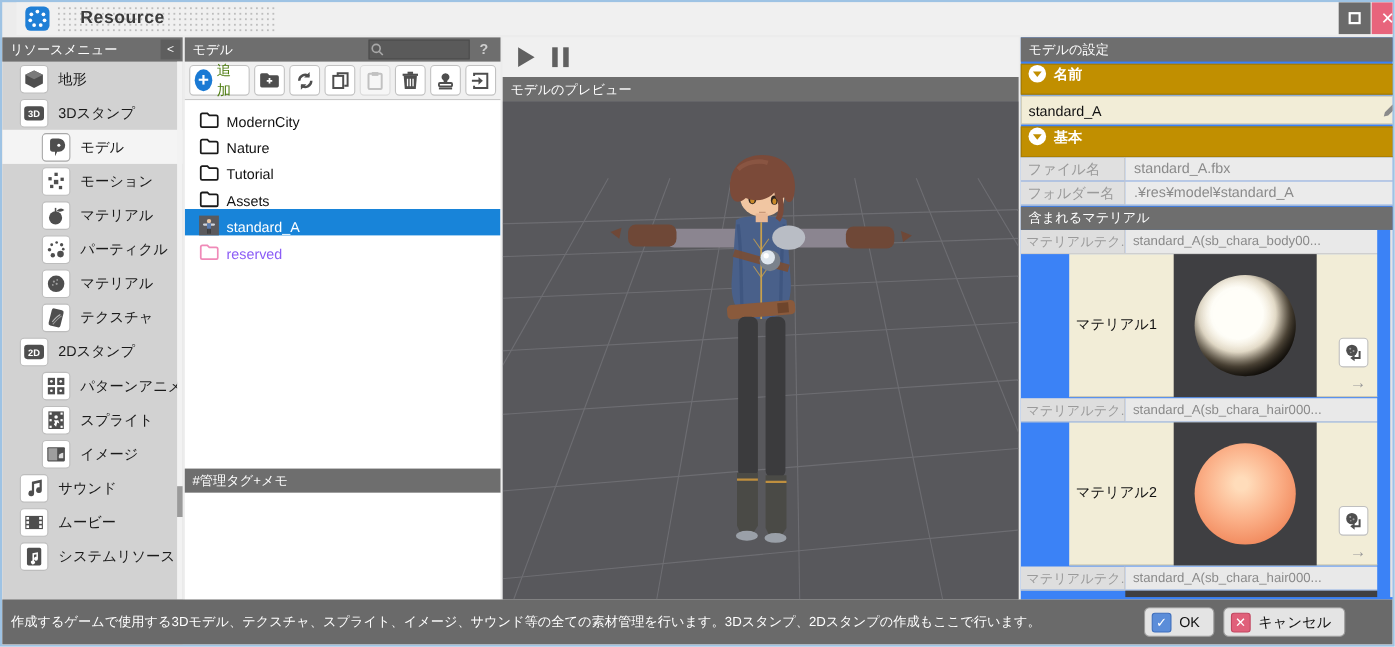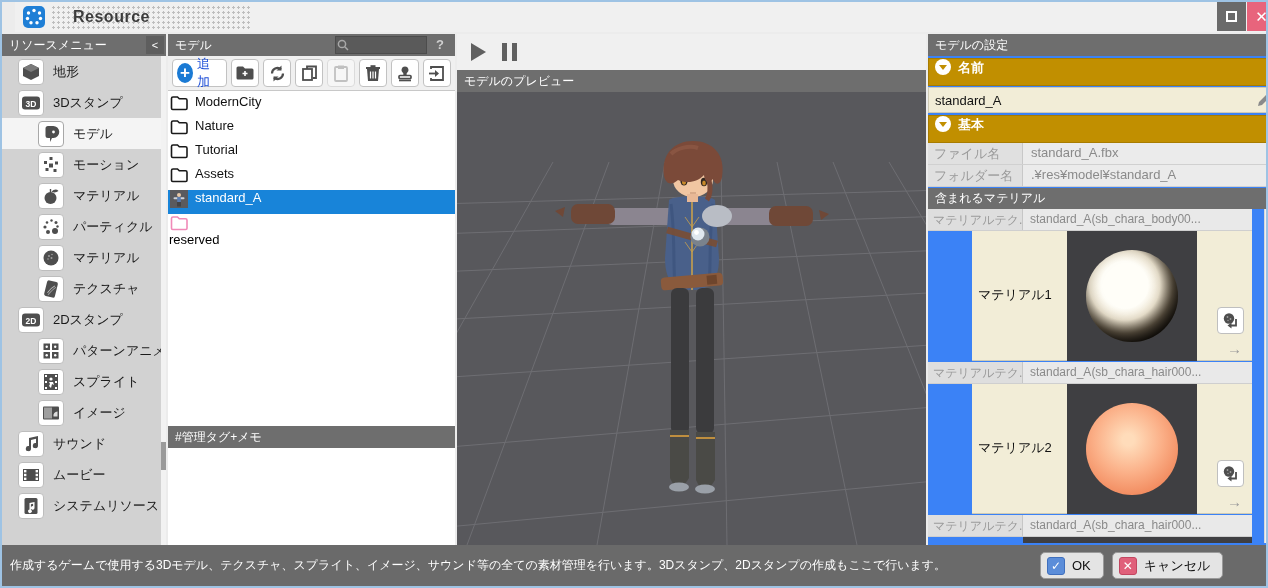--- a/index.html
+++ b/index.html
@@ -41,26 +41,26 @@
   .modelpanel { position:absolute; left:166px; top:0; width:287px; height:511px; background:#f0f0f0; }
   .modelpanel .phead { position:relative; }
   .searchbox { position:absolute; right:28px; top:2px; width:92px; height:18px; background:#5a5a5a; border:1px solid #4c4c4c; display:flex; align-items:center; }
   .searchbox input { width:70px; background:transparent; border:none; outline:none; color:#ddd; font-size:11px; }
   .help-btn { position:absolute; right:6px; top:2px; width:18px; height:18px; color:#cfcfcf; font-size:13px; font-weight:bold; text-align:center; line-height:18px; }
   .toolbar { display:flex; align-items:center; gap:4px; height:34px; padding:2px 4px; }
   .tb-btn { height:28px; min-width:28px; background:#fff; border:1px solid #c2c2c2; border-radius:4px; display:flex; align-items:center; justify-content:center; padding:0 3px; }
   .tb-btn.disabled { opacity:.45; }
   .tb-add { display:flex; align-items:center; gap:4px; padding:0 8px 0 4px; }
   .add-circle { width:20px; height:20px; border-radius:50%; background:#1a7ad4; color:#fff; font-size:17px; font-weight:bold; line-height:19px; text-align:center; }
-  .tb-add span.lbl { font-size:13px; color:#1d4ed8; }
+  .tb-add span.lbl { font-size:13px; color:#4d7c0f; }
   .itemlist { background:#fff; height:336px; border-top:1px solid #c8c8c8; overflow:hidden; padding-top:3px; }
-  .list-row { display:flex; align-items:flex-start; height:24px; padding-left:1px; font-size:13px; color:#111; }
+  .list-row { display:flex; align-items:flex-end; height:24px; padding-left:12px; font-size:13px; color:#111; }
   .list-row .licon { width:20px; height:18px; display:flex; align-items:center; justify-content:center; margin-right:6px; flex:0 0 auto; }
   .list-row.selected { background:#1884d9; color:#fff; }
-  .list-row.reserved { color:#000000;flex-direction:column; }
+  .list-row.reserved { color:#8b5cf6; }
   .thumb-sq { width:18px; height:18px; background:#5a5a5e; position:relative; }
   .memo-head { background:#6e6e6e; color:#fff; font-size:12px; height:22px; line-height:22px; padding-left:7px; }
   .memo-area { background:#fff; height:110px; }
 
   
   .preview { position:absolute; left:455px; top:0; width:469px; height:511px; background:#f0f0f0; }
   .pv-controls { height:36px; display:flex; align-items:center; gap:16px; padding-left:14px; }
   .play-tri { width:0; height:0; border-left:15px solid #606060; border-top:9px solid transparent; border-bottom:9px solid transparent; }
   .pause-bars { display:flex; gap:5px; }
   .pause-bars i { display:block; width:5px; height:18px; background:#606060; }

